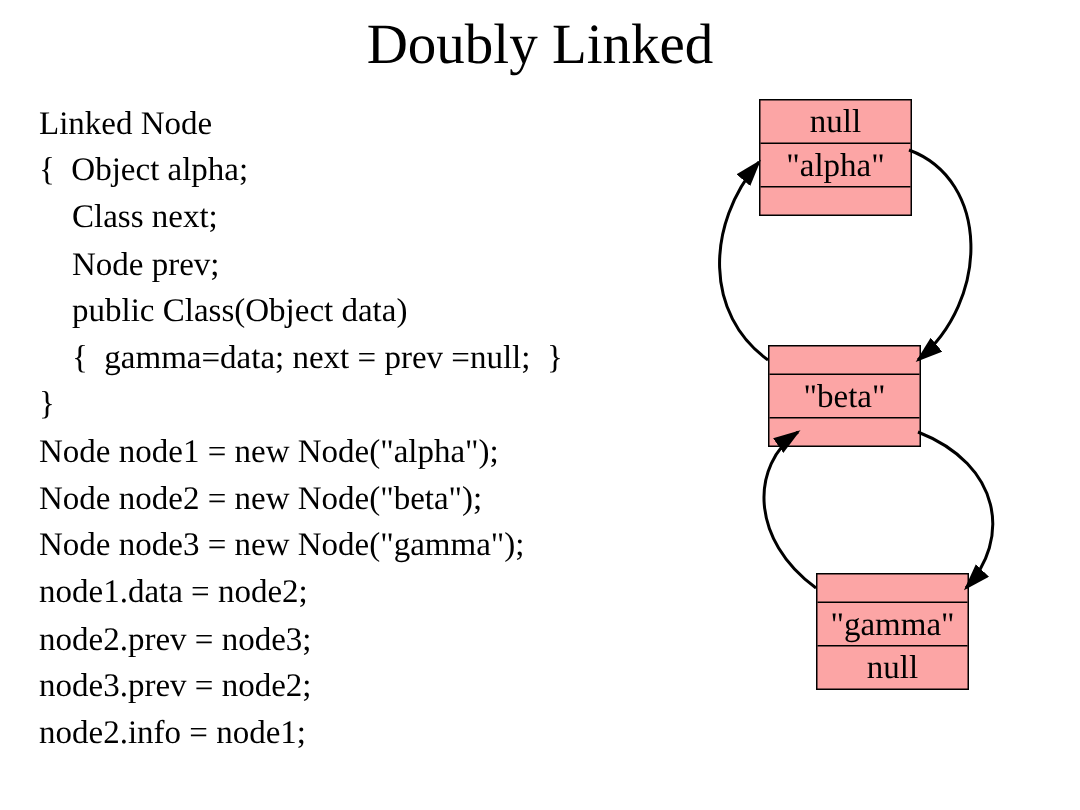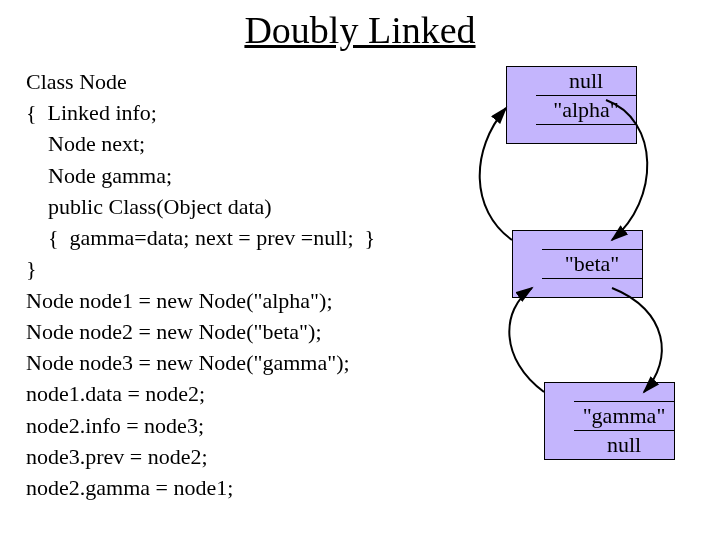--- a/index.html
+++ b/index.html
@@ -12,36 +12,34 @@
     position: relative;
     overflow: hidden;
   }
   .title {
     position: absolute;
     left: 0;
     width: 720px;
     top: 8px;
     text-align: center;
     font-size: 38px;
-    text-decoration: underline;
   }
   .code {
     position: absolute;
     left: 26px;
     top: 66px;
     font-size: 22px;
     line-height: 1.42;
     white-space: pre;
   }
   .node {
     position: absolute;
     border: 1px solid #000;
     width: 100px;
-    background: #c4b5fd;
-    padding-left: 29px;
+    background: #fca5a5;
   }
   .slot {
     height: 28px;
     border-bottom: 1px solid #000;
     display: flex;
     align-items: center;
     justify-content: center;
     font-size: 22px;
   }
   .slot:last-child { border-bottom: none; }
@@ -51,34 +49,34 @@
     left: 0; top: 0;
     width: 720px; height: 540px;
     pointer-events: none;
   }
 </style>
 </head>
 <body>
 
 <div class="title">Doubly Linked</div>
 
-<div class="code"><span>Class Node</span>
-<span>{  Linked info;</span>
-<span>    Node next;</span>
-<span>    Node gamma;</span>
+<div class="code"><span>Linked Node</span>
+<span>{  Object alpha;</span>
+<span>    Class next;</span>
+<span>    Node prev;</span>
 <span>    public Class(Object data)</span>
 <span>    {  gamma=data; next = prev =null;  }</span>
 <span>}</span>
 <span>Node node1 = new Node("alpha");</span>
 <span>Node node2 = new Node("beta");</span>
 <span>Node node3 = new Node("gamma");</span>
 <span>node1.data = node2;</span>
-<span>node2.info = node3;</span>
+<span>node2.prev = node3;</span>
 <span>node3.prev = node2;</span>
-<span>node2.gamma = node1;</span></div>
+<span>node2.info = node1;</span></div>
 
 <div class="node" style="left:506px; top:66px;">
   <div class="slot">null</div>
   <div class="slot">"alpha"</div>
   <div class="slot narrow"></div>
 </div>
 
 <div class="node" style="left:512px; top:230px;">
   <div class="slot narrow"></div>
   <div class="slot">"beta"</div>

